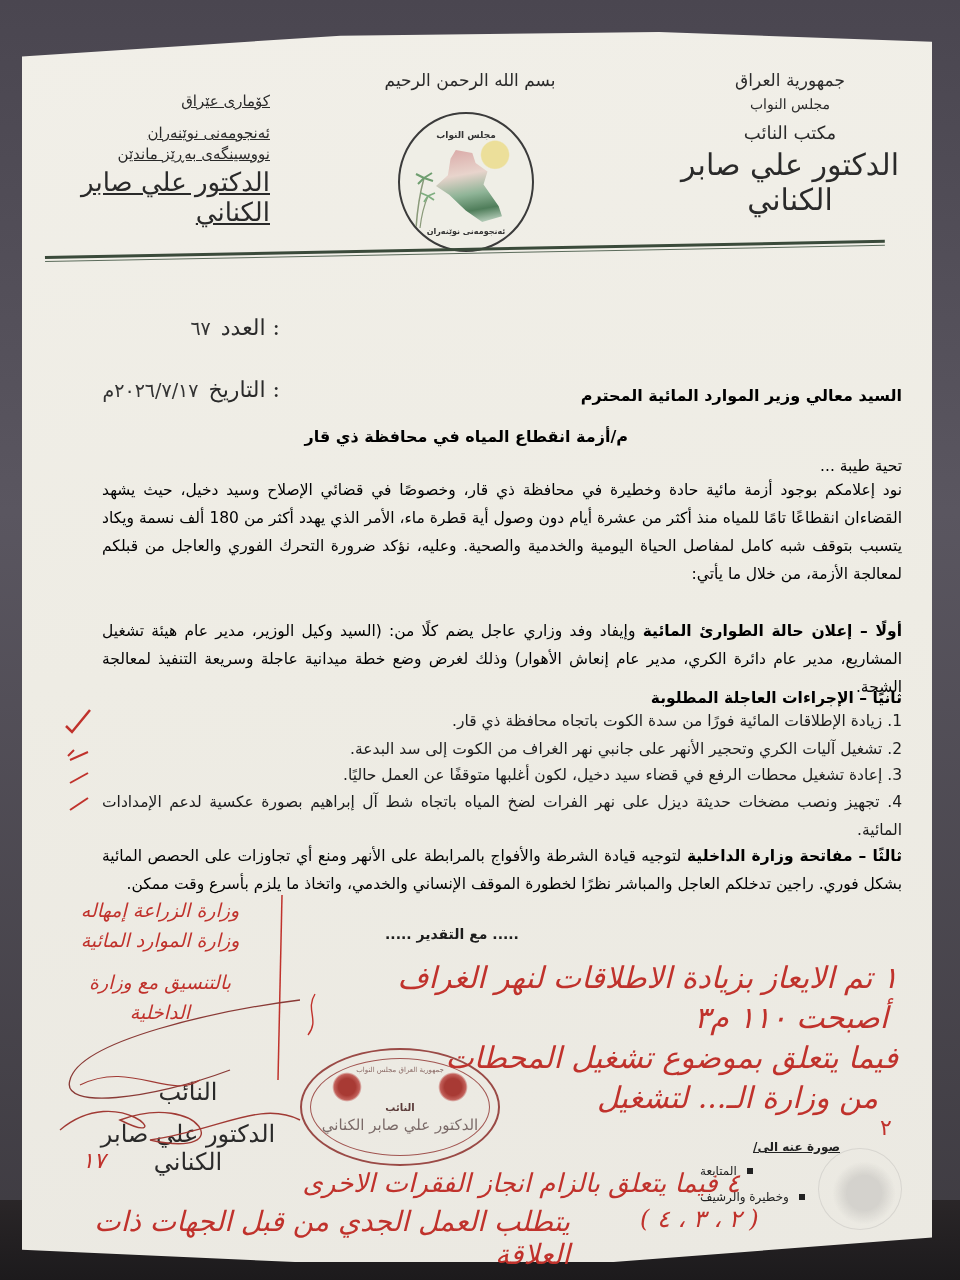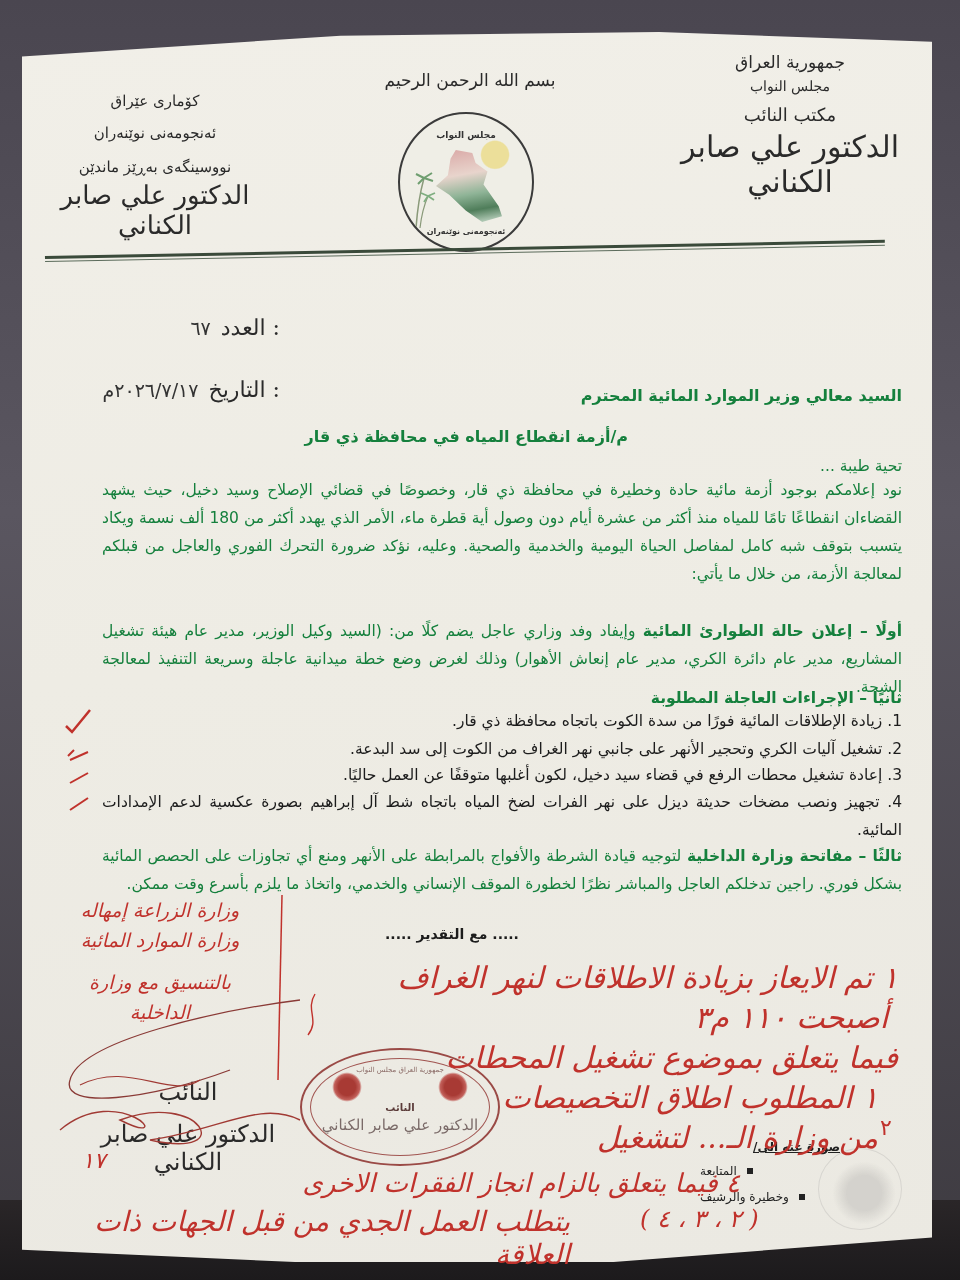--- a/index.html
+++ b/index.html
@@ -19,29 +19,29 @@
       background: linear-gradient(175deg, #f1efe8 0%, #eeece4 50%, #ebe9e2 100%);
       border-radius: 6px 10px 4px 4px;
       box-shadow: 0 2px 14px rgba(0,0,0,0.45);
       clip-path: polygon(0 2%, 35% 0.3%, 70% 0%, 100% 0.8%, 100% 98%, 65% 100%, 30% 100%, 0 99%);
     }
     .rtl { direction: rtl; text-align: right; }
     .calli { font-family: "DejaVu Serif", serif; color: #2a2a2a; }
 
     
     .bismillah { position: absolute; left: 370px; top: 70px; width: 200px; text-align: center; font-size: 17px; }
-    .hdr-right { position: absolute; right: 60px; top: 52px; width: 220px; text-align: center; }
+    .hdr-right { position: absolute; right: 60px; top: 70px; width: 220px; text-align: center; }
     .hdr-right .l1 { font-size: 17px; }
     .hdr-right .l2 { font-size: 14px; margin-top: 6px; }
     .hdr-right .l3 { font-size: 18px; margin-top: 10px; }
     .hdr-right .l4 { font-size: 30px; margin-top: 4px; }
-    .hdr-left { position: absolute; left: 40px; top: 92px; width: 230px; text-align: center; }
+    .hdr-left { position: absolute; left: 40px; top: 92px; width: 230px; text-align: right; text-decoration: underline; }
     .hdr-left .l1 { font-size: 15px; }
     .hdr-left .l2 { font-size: 15px; margin-top: 14px; }
-    .hdr-left .l3 { font-size: 15px; margin-top: 16px; }
+    .hdr-left .l3 { font-size: 15px; margin-top: 3px; }
     .hdr-left .l4 { font-size: 26px; margin-top: 4px; }
 
     .emblem {
       position: absolute; left: 398px; top: 112px; width: 136px; height: 140px;
       border: 2px solid #3b3b3b; border-radius: 50%;
       background: radial-gradient(circle at 72% 30%, #ecdf9a 0 10%, transparent 11%), #efeee6;
       overflow: hidden;
     }
     .emblem .top-text { position: absolute; top: 16px; left: 0; right: 0; text-align: center; font-size: 9px; font-weight: bold; color: #333; }
     .emblem .bottom-text { position: absolute; bottom: 14px; left: 0; right: 0; text-align: center; font-size: 8px; font-weight: bold; color: #333; }
@@ -57,21 +57,21 @@
       border-top: 3px solid #3a4a3a; border-bottom: 1px solid #5b6b5b;
       transform: rotate(-1.1deg); transform-origin: left;
     }
 
     .ref-block { position: absolute; left: 70px; top: 282px; width: 210px; }
     .ref-row { display: flex; flex-direction: row-reverse; align-items: baseline; gap: 10px; margin-bottom: 4px; }
     .ref-label { font-size: 22px; margin-top: 33px; }
     .ref-value { font-size: 19px; color: #333; }
 
     
-    .body-text { position: absolute; right: 58px; width: 800px; color: #15803d; font-size: 15.5px; line-height: 28px; }
+    .body-text { position: absolute; right: 58px; width: 800px; color: #000000; font-size: 15.5px; line-height: 28px; }
     .addressee { top: 382px; font-weight: bold; font-size: 16px; }
     .subject { top: 423px; right: 332px; width: 400px; font-weight: bold; font-size: 16px; }
     .greeting { top: 452px; }
     .para1 { top: 476px; text-align: justify; text-align-last: right; }
     .sec1 { top: 617px; text-align: justify; text-align-last: right; }
     .sec2-title { top: 684px; font-weight: bold; }
     .item { position: absolute; right: 58px; width: 800px; font-size: 15.5px; color: #1c1c1c; line-height: 28px; }
     .item1 { top: 707px; }
     .item2 { top: 735px; }
     .item3 { top: 761px; }
@@ -218,21 +218,20 @@
     <span class="cc-bullet"></span>
     <span>وخطيرة والرشيف</span>
   </div>
 </div>
 <div class="faint-stamp"></div>
 
 <div class="ink ann-main">
   <div>١ تم الايعاز بزيادة الاطلاقات لنهر الغراف</div>
   <div style="padding-right:10px">أصبحت ١١٠ م٣</div>
   <div>فيما يتعلق بموضوع تشغيل المحطات</div>
-  <div style="padding-right:20px">١ المطلوب اطلاق التخصيصات</div>
   <div style="padding-right:20px">من وزارة الـ... لتشغيل</div>
 </div>
 
 <div class="ink ann-side">
   <div>وزارة الزراعة إمهاله</div>
   <div>وزارة الموارد المائية</div>
   <div style="margin-top:12px">بالتنسيق مع وزارة</div>
   <div>الداخلية</div>
 </div>
 

